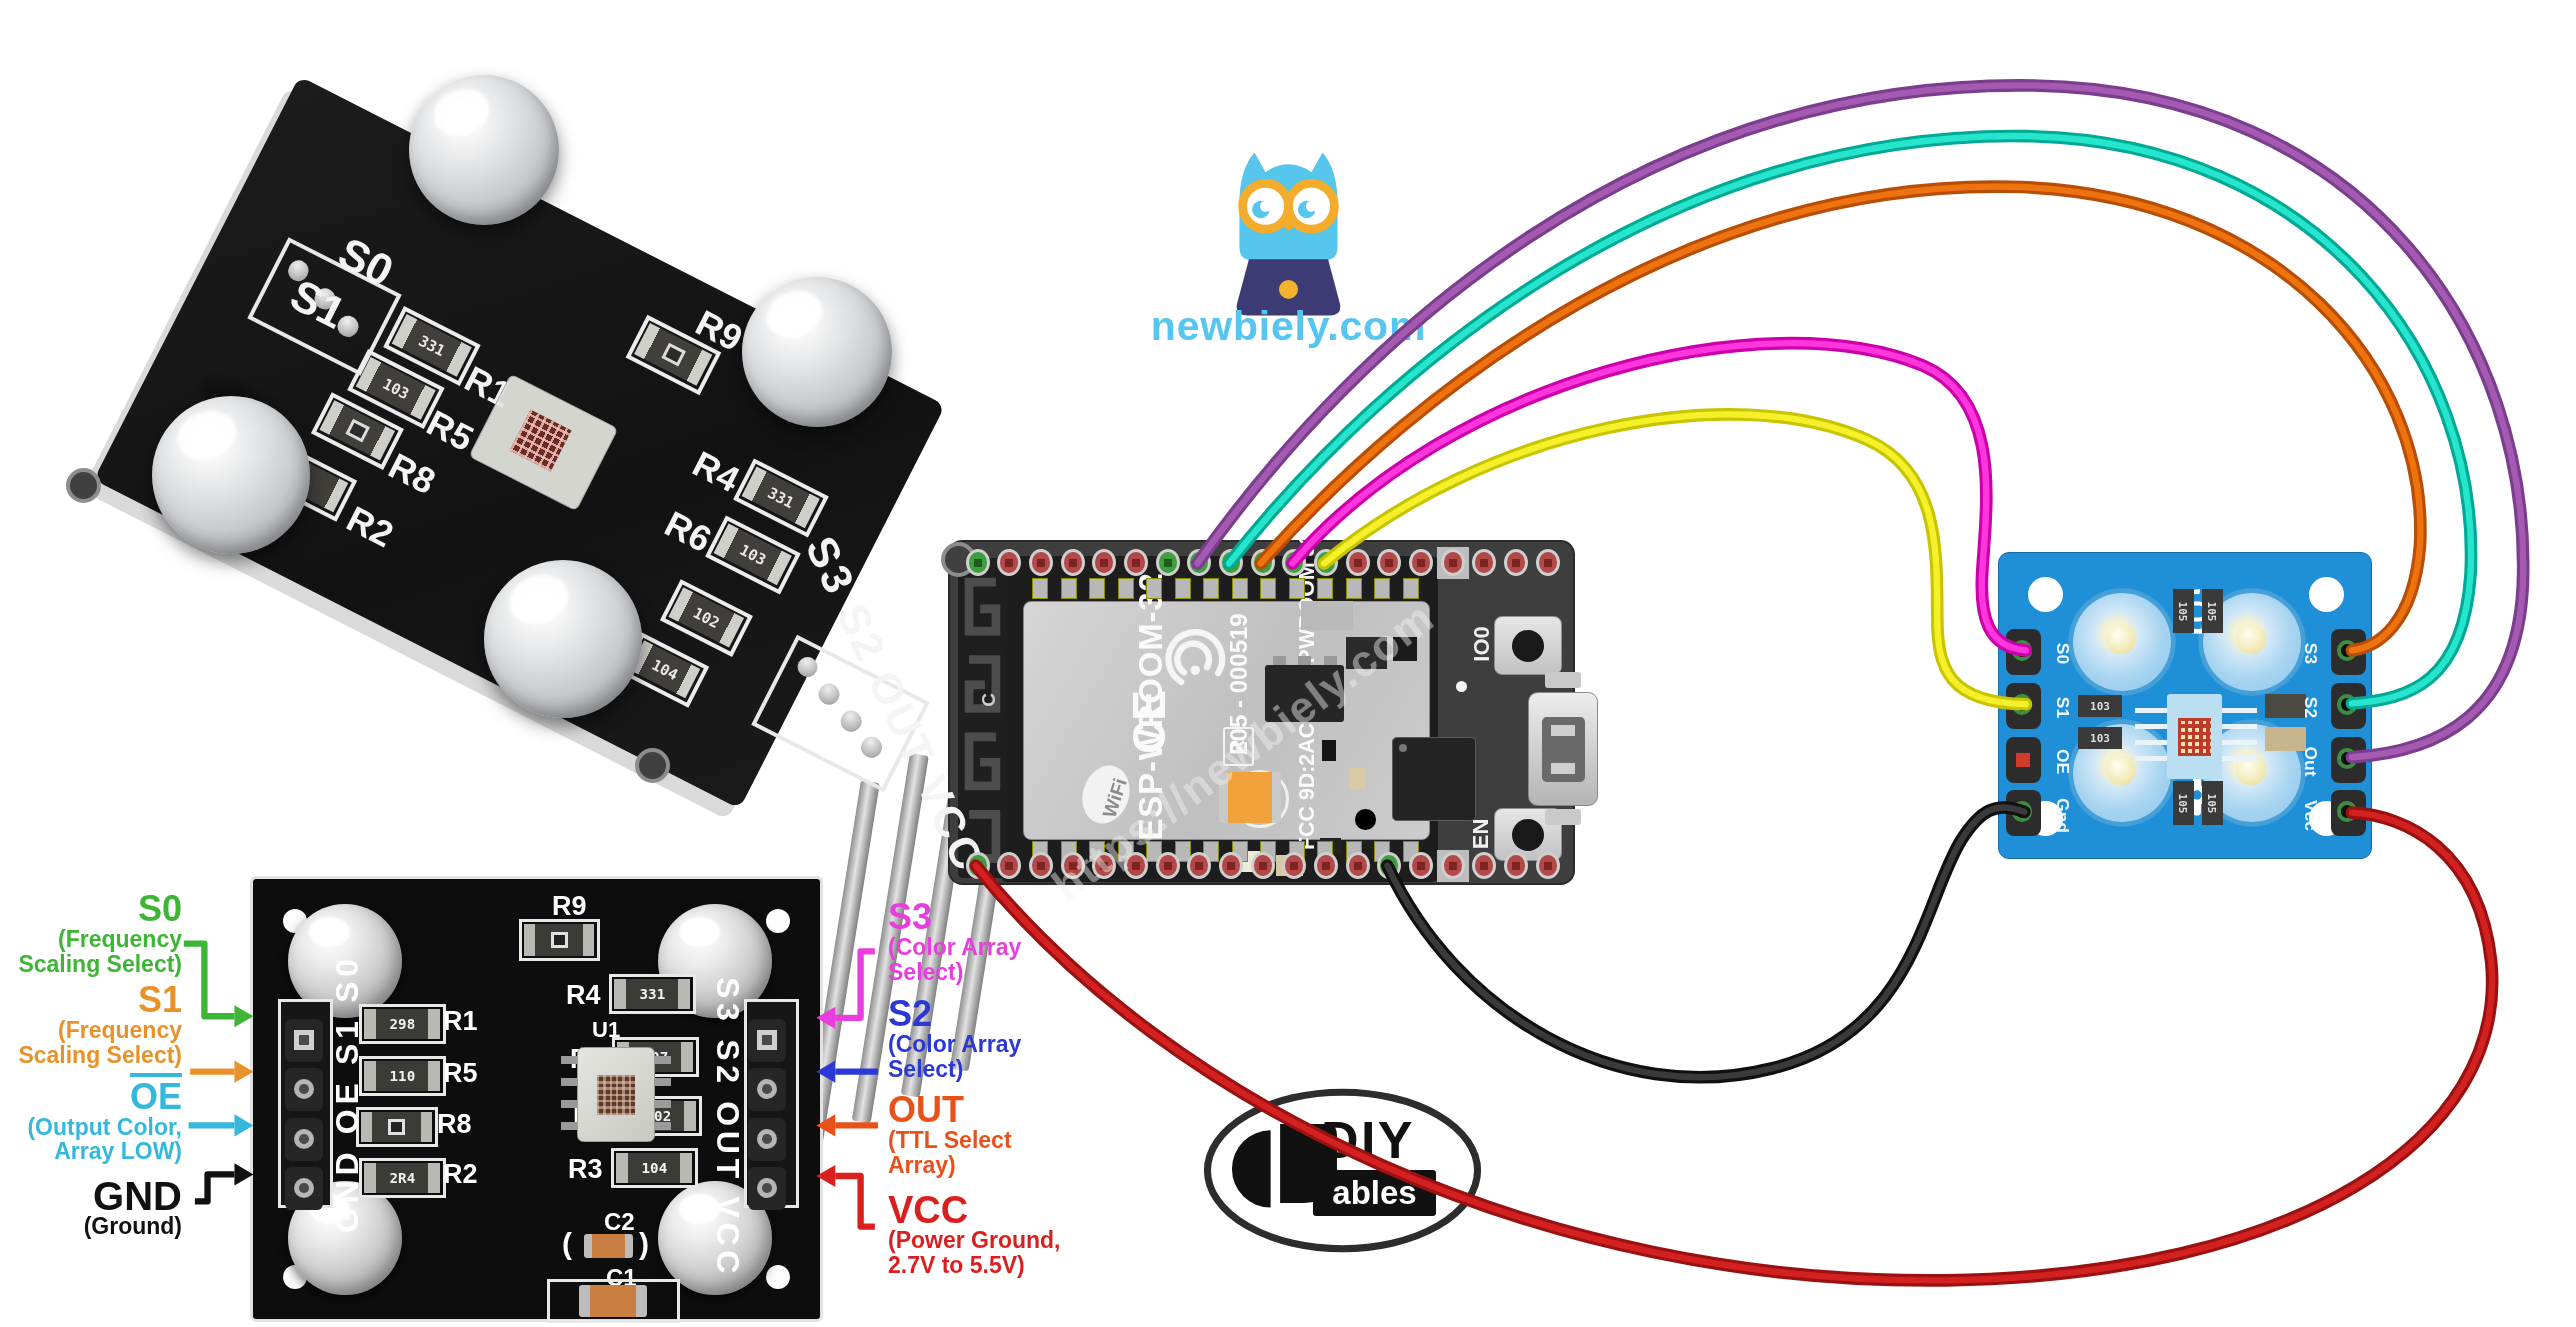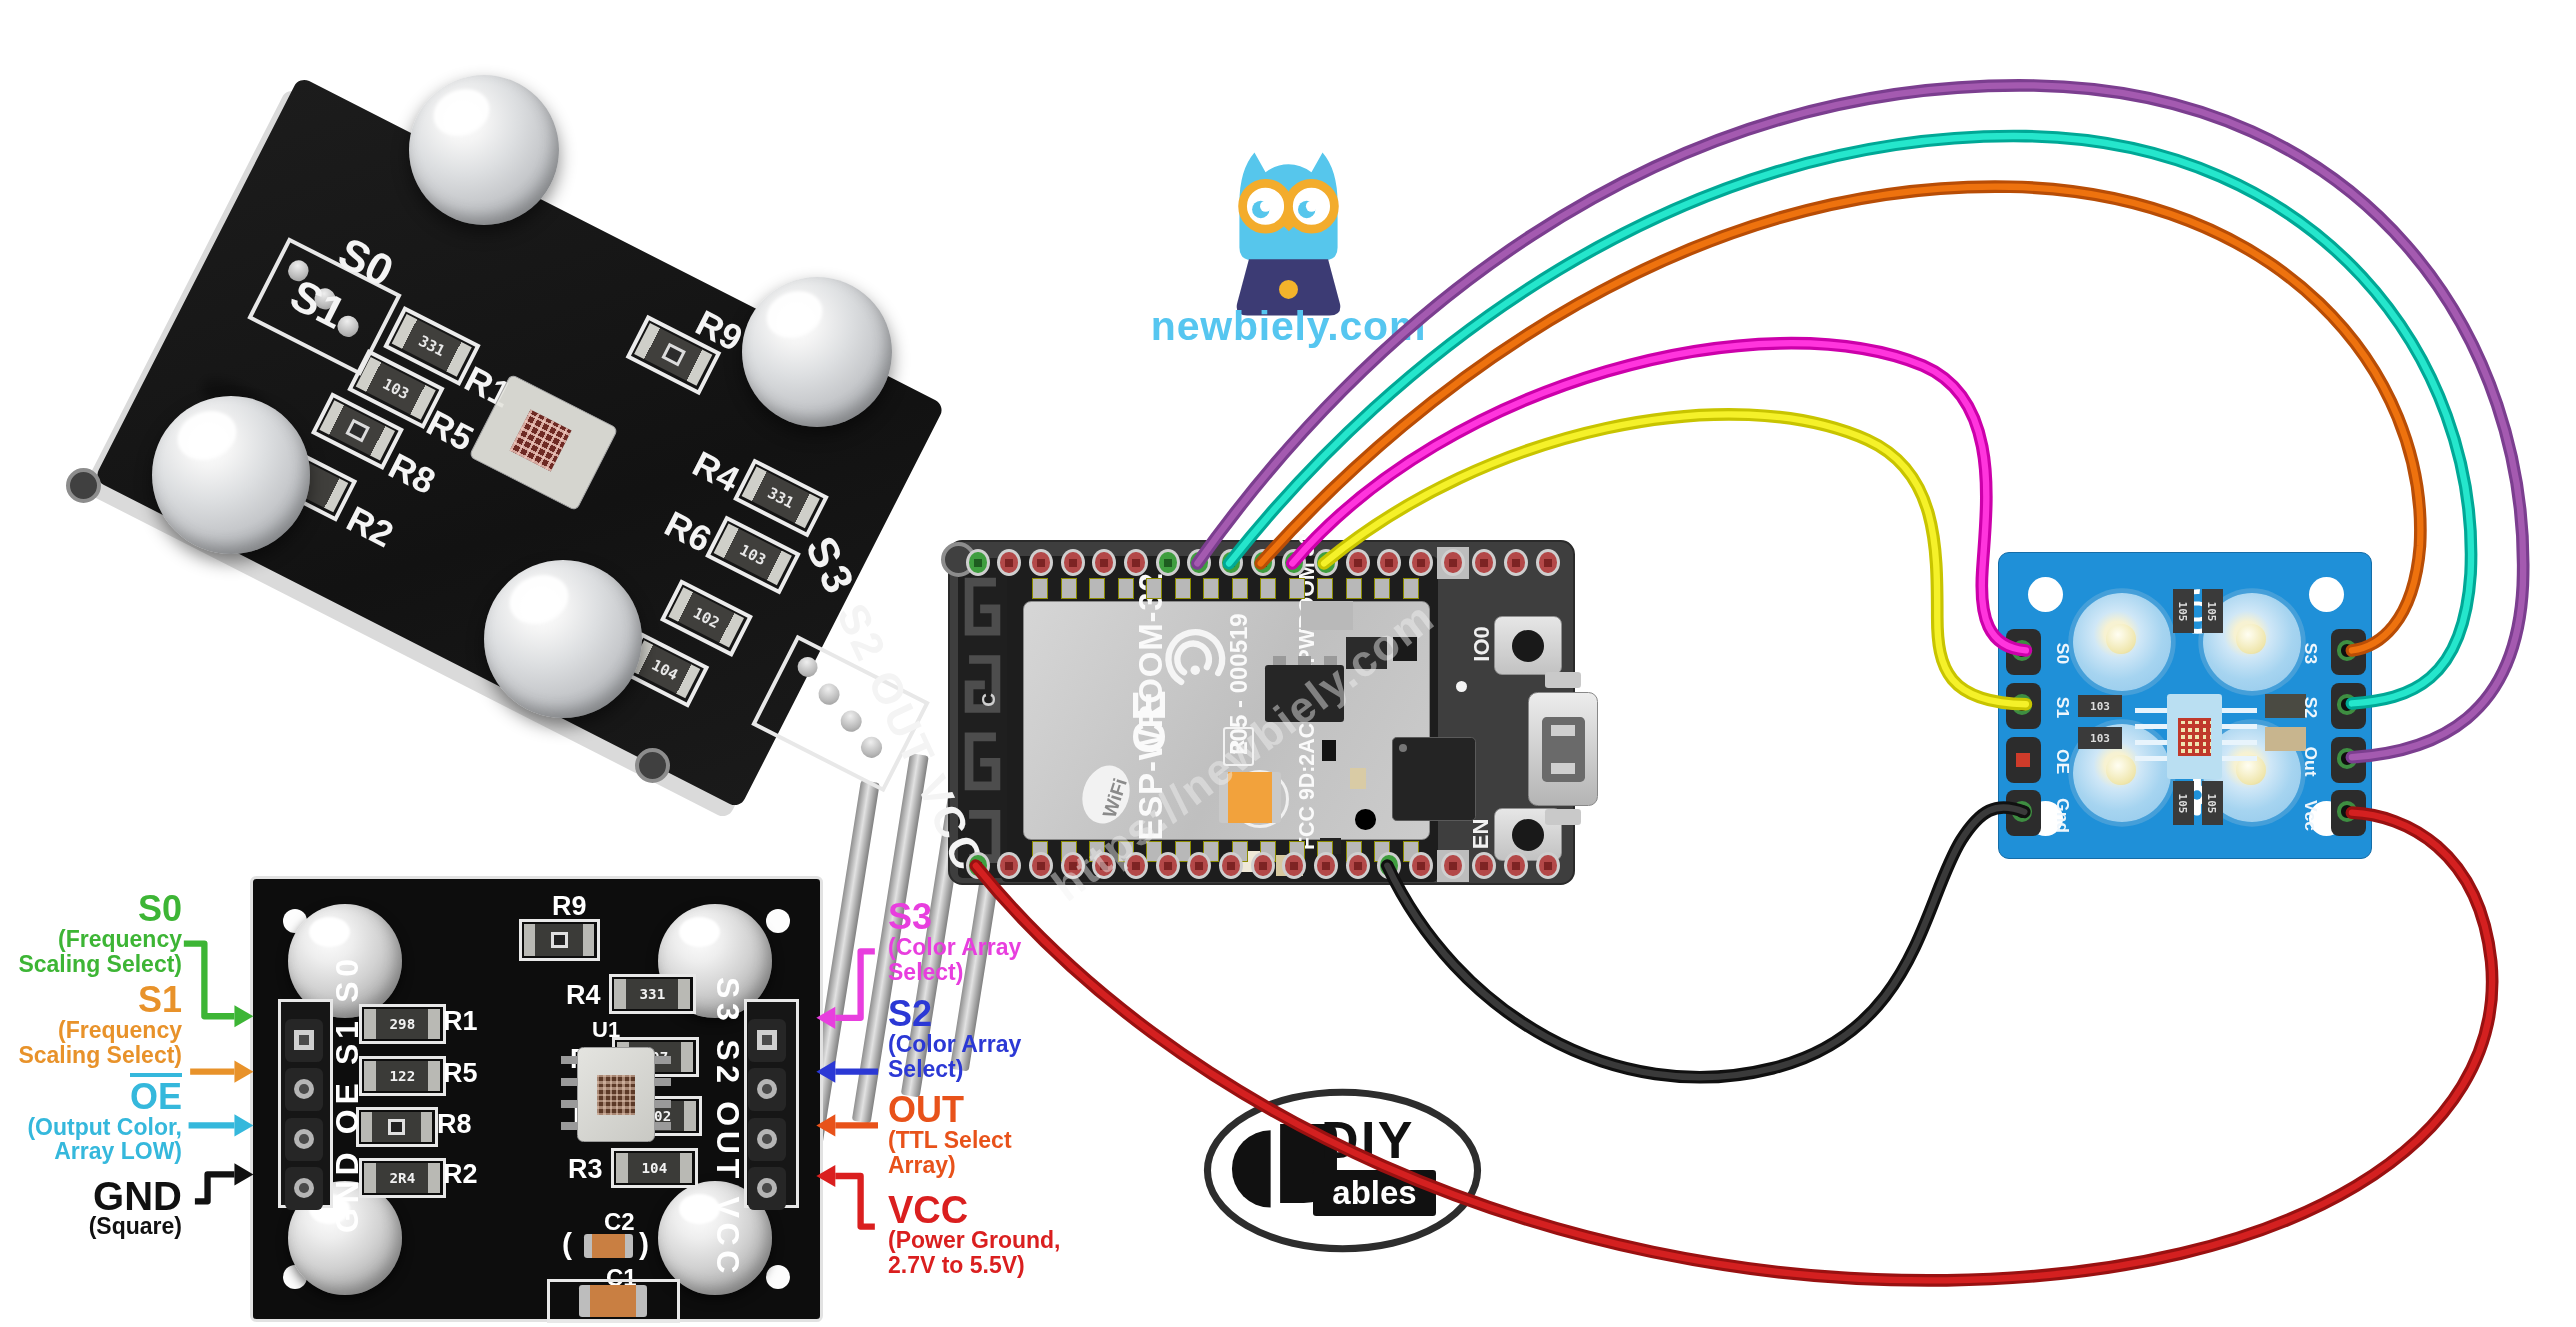--- a/index.html
+++ b/index.html
@@ -596,21 +596,21 @@
       </div>
 
     <div class="abs rchip" style="left:106px;top:125px;width:76px;height:30px;">
         <div class="body">
           <span class="code">298</span>
         </div>
       </div>
     <div class="txt po-ref" style="left:190px;top:127px;">R1</div>
     <div class="abs rchip" style="left:106px;top:177px;width:76px;height:30px;">
         <div class="body">
-          <span class="code">122</span>
+          <span class="code">110</span>
         </div>
       </div>
     <div class="txt po-ref" style="left:190px;top:179px;">R5</div>
     <div class="abs rchip" style="left:103px;top:228px;width:71px;height:30px;">
         <div class="body">
           <span class="sq"></span>
         </div>
       </div>
     <div class="txt po-ref" style="left:184px;top:230px;">R8</div>
     <div class="abs rchip" style="left:106px;top:279px;width:76px;height:30px;">
@@ -710,21 +710,21 @@
     <div class="dsc" style="color: rgb(232, 146, 42);">(Frequency</div>
     <div class="dsc" style="color: rgb(232, 146, 42);">Scaling Select)</div>
   </div>
   <div class="plabel r-align" style="left:0;top:218px;">
     <div class="nm"><span class="ovl" style="display: inline-block; color: rgb(53, 184, 220); border-color: rgb(53, 184, 220);">OE</span></div>
     <div class="dsc" style="color: rgb(53, 184, 220);">(Output Color,</div>
     <div class="dsc" style="color: rgb(53, 184, 220);">Array LOW)</div>
   </div>
   <div class="plabel r-align" style="left:0;top:323px;">
     <div class="nm" style="font-size: 40px; text-shadow: rgb(255, 255, 255) 0px 0px 8px, rgb(255, 255, 255) 0px 0px 11px; color: rgb(17, 17, 17);">GND</div>
-    <div class="dsc" style="text-shadow: rgb(255, 255, 255) 0px 0px 6.3px; color: rgb(17, 17, 17);">(Square)</div>
+    <div class="dsc" style="text-shadow: rgb(255, 255, 255) 0px 0px 6.3px; color: rgb(17, 17, 17);">(Ground)</div>
   </div>
 
   <div class="plabel" style="left:888px;top:44px;">
     <div class="nm" style="color: rgb(232, 62, 222);">S3</div>
     <div class="dsc" style="color: rgb(232, 62, 222);">(Color Array</div>
     <div class="dsc" style="color: rgb(232, 62, 222);">Select)</div>
   </div>
   <div class="plabel" style="left:888px;top:141px;">
     <div class="nm" style="color: rgb(43, 56, 213);">S2</div>
     <div class="dsc" style="color: rgb(43, 56, 213);">(Color Array</div>

